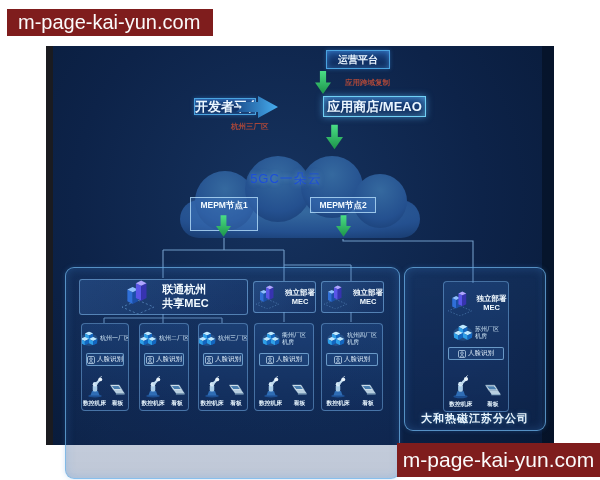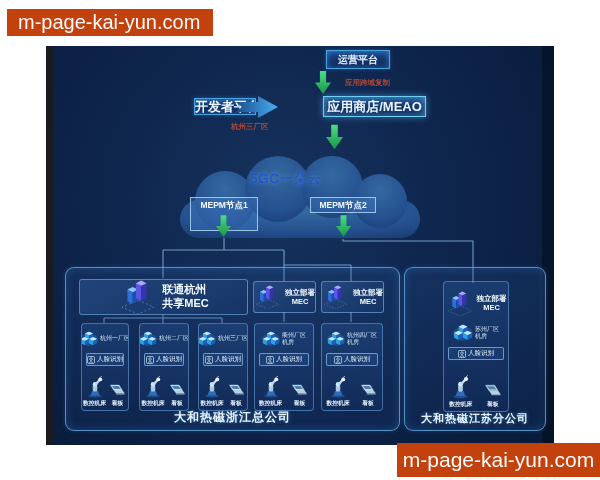--- a/index.html
+++ b/index.html
@@ -25,21 +25,21 @@
   .m2{left:310px;top:197px;width:66px;height:16px;}
   .lbl-red{position:absolute;color:#a8473a;font-size:7.5px;font-weight:bold;white-space:nowrap;}
   .cross{left:345px;top:78px;}
   .upload{left:231px;top:122px;}
   .cloud-title{position:absolute;left:236px;top:170px;width:100px;text-align:center;color:#1d4ed8;
         font-weight:normal;font-size:13px;letter-spacing:1px;text-shadow:0 0 5px rgba(140,210,255,.6);white-space:nowrap;}
   
   .panel{position:absolute;box-sizing:border-box;border:1px solid rgba(110,180,235,.75);border-radius:9px;
          background:linear-gradient(180deg, rgba(45,95,165,.20), rgba(25,55,110,.28));
          box-shadow:inset 0 0 10px rgba(70,150,230,.25), 0 0 5px rgba(60,140,220,.25);}
-  .zj{left:65px;top:267px;width:335px;height:164px;}
+  .zj{left:65px;top:267px;width:335px;height:212px;}
   .js{left:404px;top:267px;width:142px;height:164px;}
   .caption{position:absolute;left:0;right:0;bottom:4px;text-align:center;color:#e8f4fc;font-weight:bold;
            letter-spacing:1px;text-shadow:0 0 4px rgba(100,190,255,.5);white-space:nowrap;}
   .zj .caption{font-size:12px;}
   .js .caption{font-size:11px;}
   .hdr{position:absolute;box-sizing:border-box;border:1px solid rgba(140,200,250,.5);border-radius:3px;
        background:linear-gradient(135deg, rgba(60,110,180,.34), rgba(28,58,115,.30));
        display:flex;align-items:center;justify-content:center;gap:4px;overflow:hidden;}
   .hdr-shared{left:13px;top:11px;width:169px;height:36px;}
   .hdr-i1{left:187px;top:13px;width:63px;height:32px;}
@@ -60,21 +60,21 @@
          color:#eaf6ff;font-size:6.5px;white-space:nowrap;}
   .machines{display:flex;width:100%;justify-content:space-around;align-items:flex-end;margin-top:4px;flex:1;padding-bottom:2px;}
   .machine{display:flex;flex-direction:column;align-items:center;gap:1px;}
   .machine span{color:#e4f2fc;font-size:5.8px;font-weight:bold;white-space:nowrap;}
   
   .tallcard{position:absolute;left:38px;top:13px;width:66px;height:131px;box-sizing:border-box;
         border:1px solid rgba(130,190,245,.45);border-radius:4px;
         background:linear-gradient(180deg, rgba(45,95,165,.30), rgba(22,52,105,.30));
         display:flex;flex-direction:column;align-items:center;overflow:hidden;}
   .js-hdr{display:flex;align-items:center;gap:3px;margin-top:6px;height:30px;}
-  .wm{position:absolute;background:#c2410c;color:#fbfbfb;font-size:20px;white-space:nowrap;}
+  .wm{position:absolute;background:#7f1d1d;color:#fbfbfb;font-size:20px;white-space:nowrap;}
   .wm-tl{left:7px;top:9px;width:195px;height:27px;line-height:27px;padding-left:11px;}
   .wm-br{left:397px;top:443px;width:203px;height:34px;line-height:34px;text-align:center;font-size:21px;}
   svg{display:block;}
   .abs{position:absolute;}
 </style>
 </head>
 <body>
 
 <svg width="0" height="0" style="position:absolute" aria-hidden="true">
   <defs>
@@ -362,21 +362,20 @@
         </div>
         <div class="machine">
           <svg width="19" height="15">
               <use href="#laptop"></use>
             </svg>
           <span>看板</span>
         </div>
       </div>
     </div>
 
-    <div class="caption">大和热磁浙江总公司</div>
   </div>
 
   <div class="panel js">
     <div class="tallcard">
       <div class="js-hdr">
         <svg width="28" height="25">
             <use href="#mec"></use>
           </svg>
         <div class="hdr-text">
           <div>独立部署</div>

